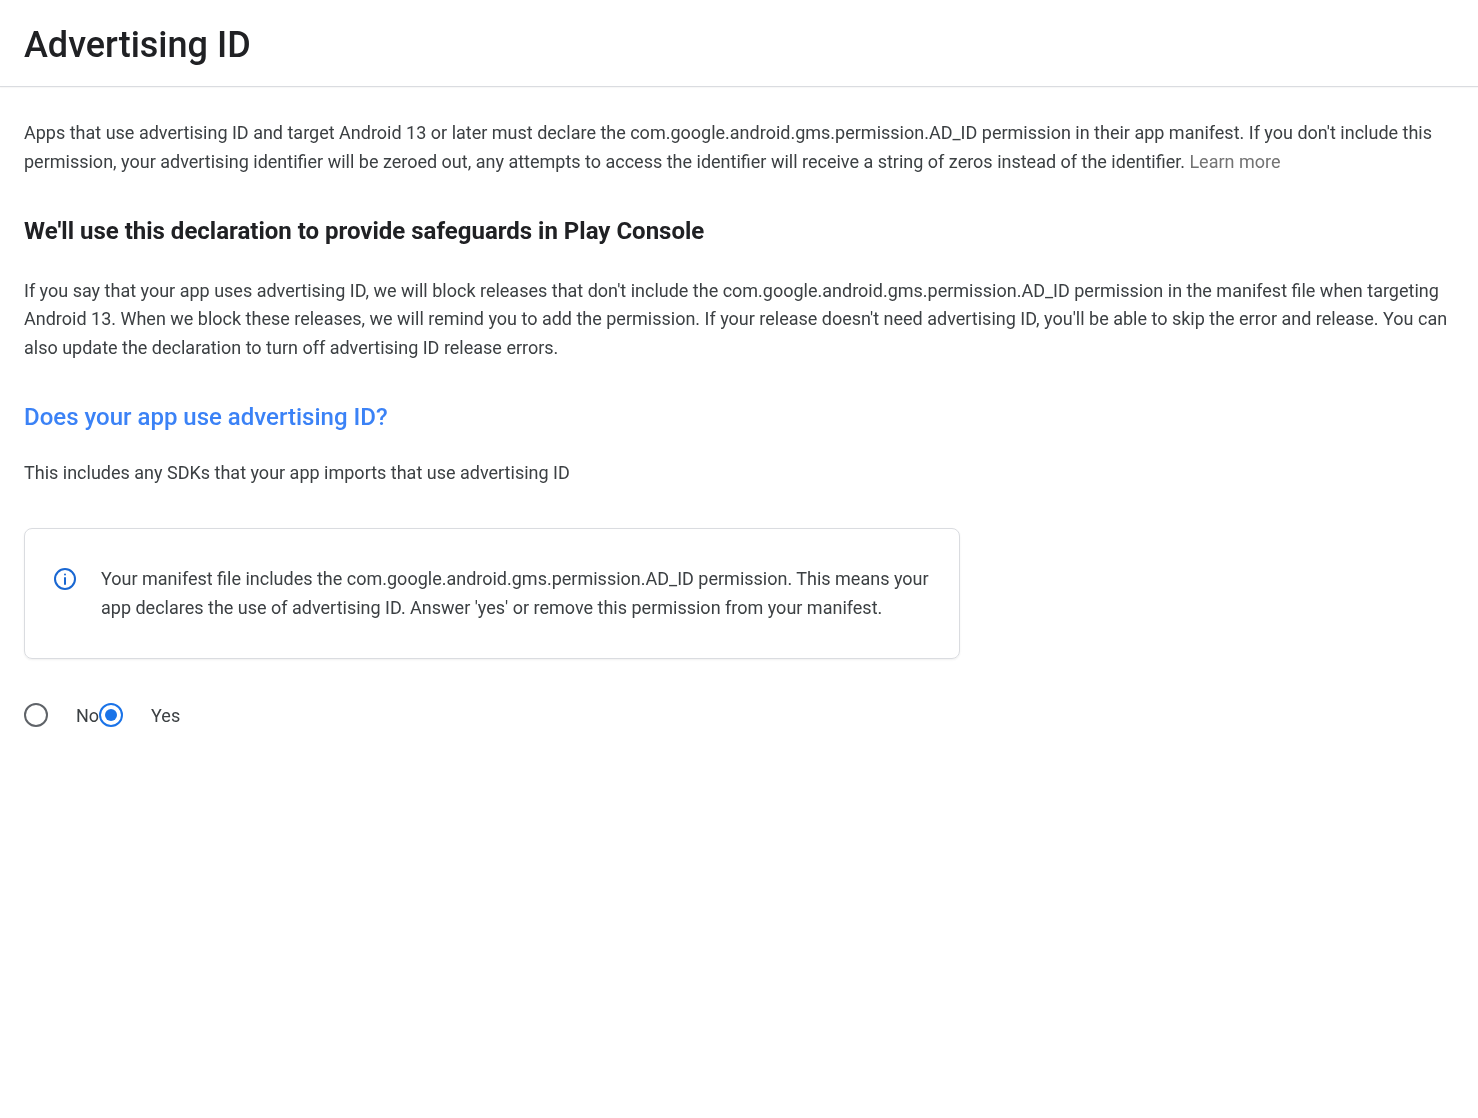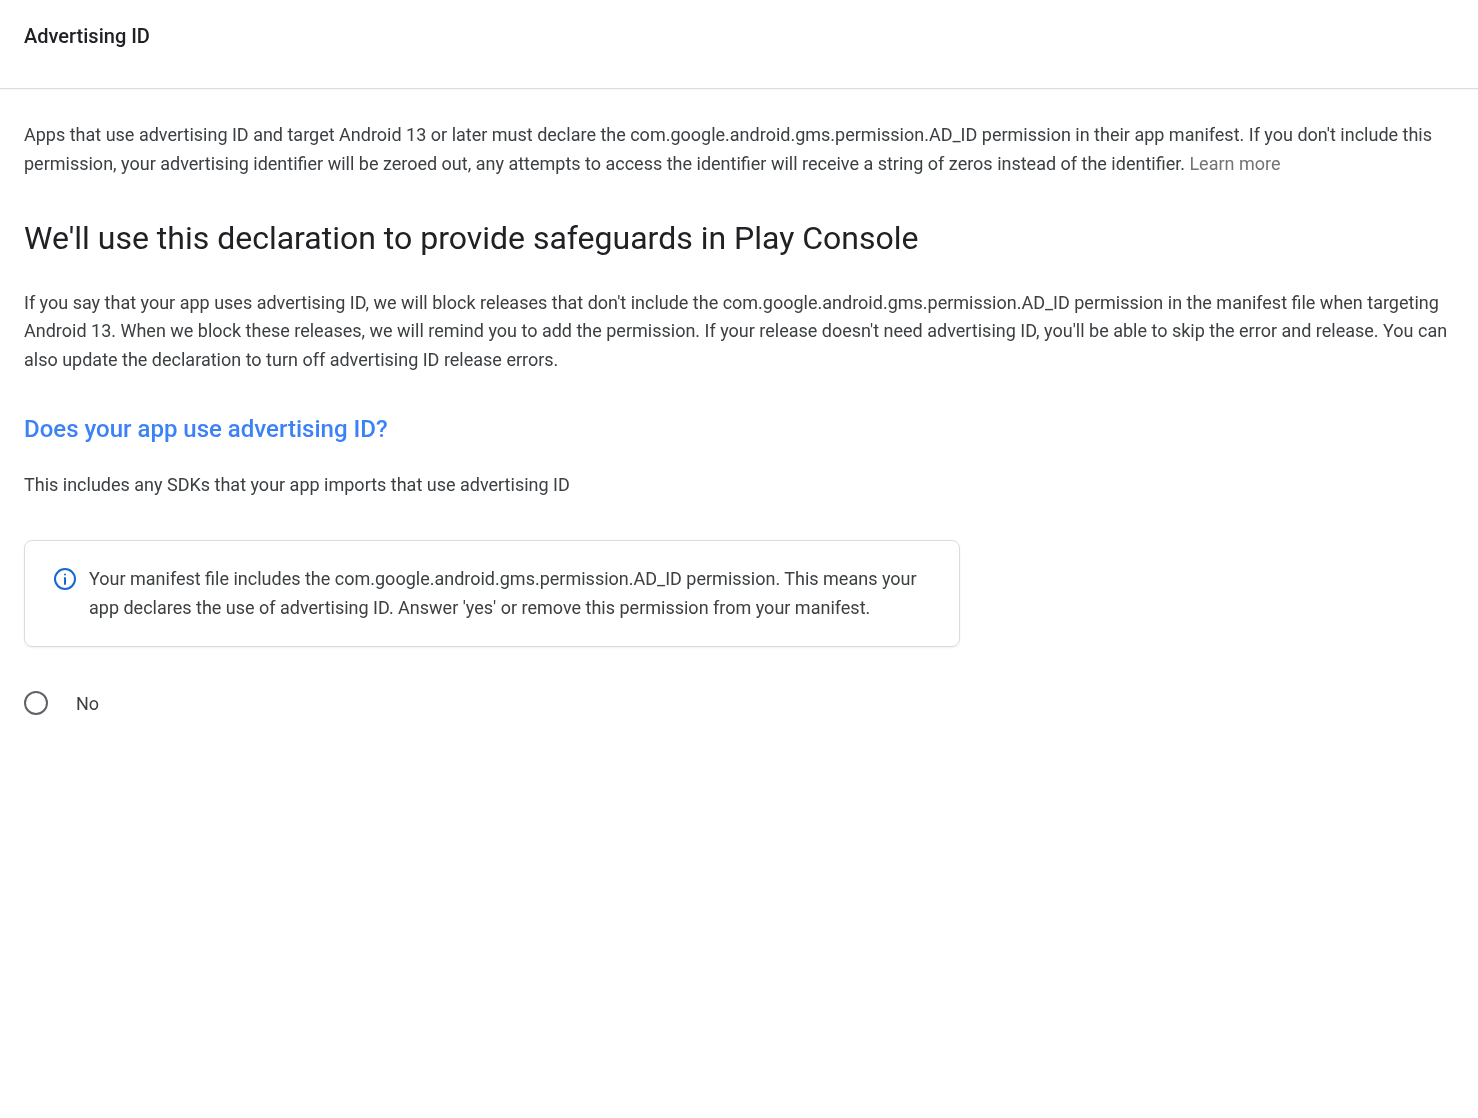--- a/index.html
+++ b/index.html
@@ -11,63 +11,63 @@
       font-family: 'Google Sans', Roboto, Arial, sans-serif;
       background: #fff;
       padding: 0;
       width: 1478px;
       color: #202124;
     }
     .container {
       padding: 24px 24px 40px 24px;
     }
     .page-title {
-      font-size: 20px;
+      font-size: 36px;
       font-weight: 500;
       color: #202124;
-      margin-bottom: 40px;
+      margin-bottom: 20px;
       letter-spacing: 0;
     }
     .divider {
       border: none;
       border-top: 1px solid #dadce0;
       margin: 0 -24px 32px -24px;
       box-shadow: 0 1px 1px rgba(0,0,0,0.04);
     }
     .body-text {
       font-size: 18px;
       line-height: 1.6;
       color: #3c4043;
       margin-bottom: 40px;
       font-family: Roboto, Arial, sans-serif;
     }
     .body-text a {
       color: #737373;
       text-decoration: none;
     }
     .section-heading {
-      font-size: 32px;
-      font-weight: 400;
+      font-size: 24px;
+      font-weight: 700;
       color: #202124;
       margin-bottom: 32px;
       margin-top: 8px;
     }
     .sub-heading {
       font-size: 24px;
       font-weight: 500;
       color: #3b82f6;
       margin-bottom: 28px;
       margin-top: 8px;
     }
     .info-box {
       border: 1px solid #dadce0;
       border-radius: 8px;
-      padding: 24px 28px;
+      padding: 36px 28px;
       display: flex;
-      gap: 12px;
+      gap: 24px;
       margin-bottom: 44px;
       max-width: 936px;
       box-shadow: 0 1px 2px rgba(60,64,67,0.08);
     }
     .info-icon {
       flex-shrink: 0;
       width: 24px;
       height: 24px;
       margin-top: 2px;
     }
@@ -146,14 +146,18 @@
       </svg>
     </span>
     <div class="info-text">Your manifest file includes the com.google.android.gms.permission.AD_ID permission. This means your app declares the use of advertising ID. Answer 'yes' or remove this permission from your manifest.</div>
   </div>
 
   <div class="radio-group">
     <label class="radio-option">
       <span class="radio-circle"></span>
       <span class="radio-label">No</span>
     </label>
+    <label class="radio-option">
+      <span class="radio-circle selected"></span>
+      <span class="radio-label">Yes</span>
+    </label>
   </div>
 </div>
 
 </body></html>

